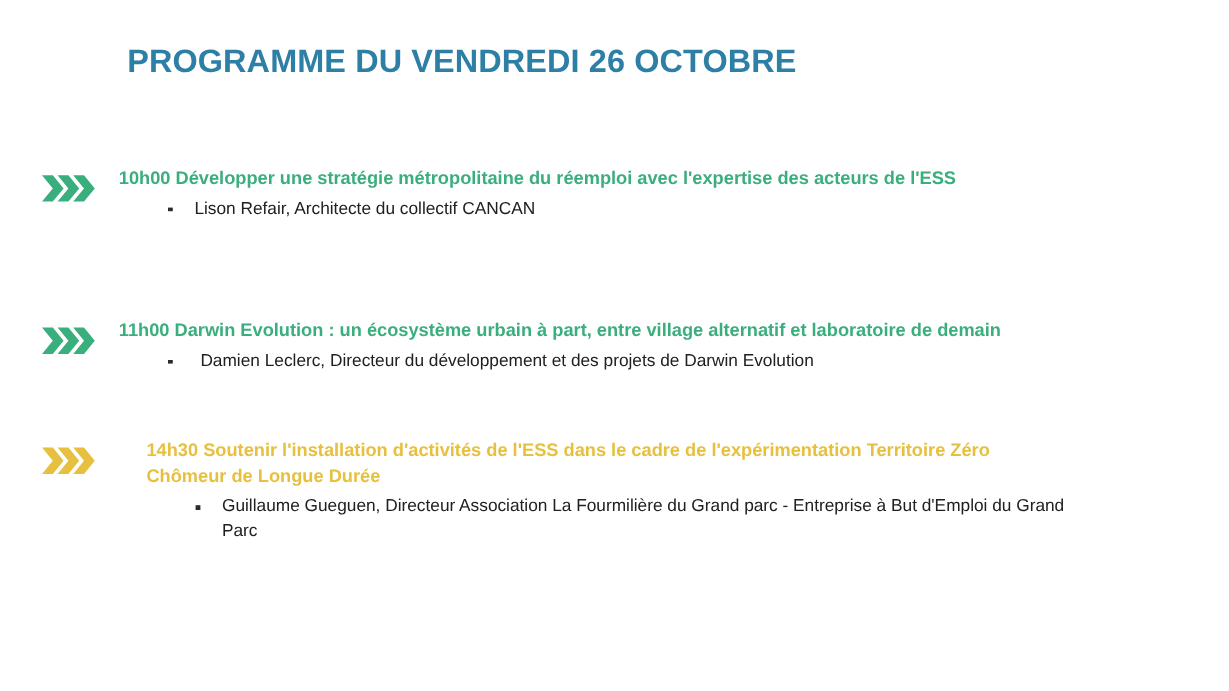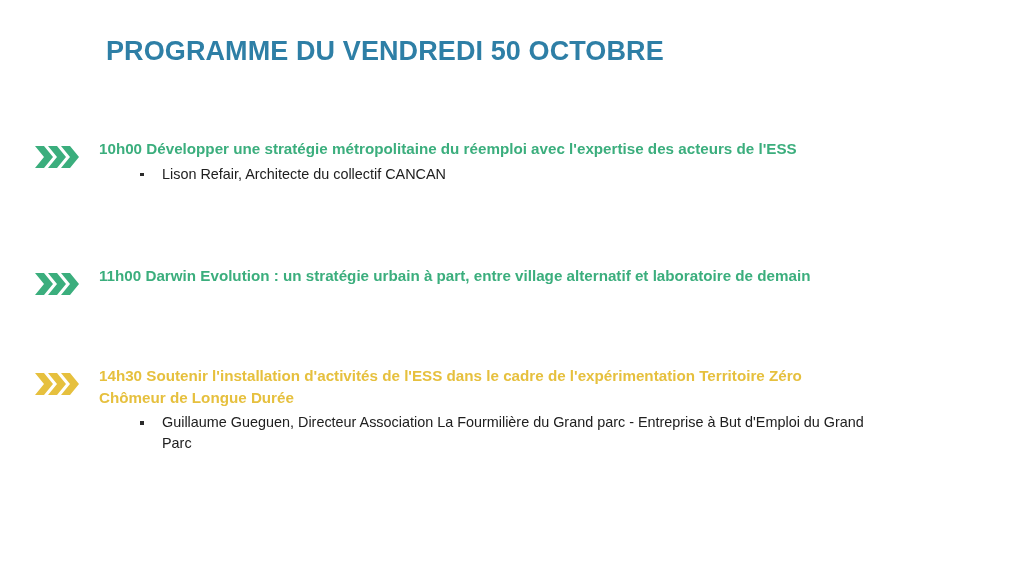--- a/index.html
+++ b/index.html
@@ -35,21 +35,21 @@
   }
 
   
   .agenda-block {
     position: absolute;
     left: 0;
     width: 984px;
   }
   .agenda-block.block-0 { top: 138px; }
   .agenda-block.block-1 { top: 265px; }
-  .agenda-block.block-2 { top: 365px; }
+  .agenda-block.block-2 { top: 365px; padding-left: 23px; }
 
   .chevron-icon {
     position: absolute;
     left: 33px;
     top: 4px;
     width: 50px;
     height: 30px;
     display: block;
   }
 
@@ -91,21 +91,21 @@
     background: #2b2b2b;
   }
   .block-1 .speaker-item { padding-left: 68px; }
   .block-1 .speaker-item .bullet-square { left: 41px; }
 </style>
 </head>
 <body>
 
 <div id="slide">
 
-  <div id="slide-title">PROGRAMME DU VENDREDI 50 OCTOBRE</div>
+  <div id="slide-title">PROGRAMME DU VENDREDI 26 OCTOBRE</div>
 
   <div class="agenda-block block-0">
     <svg class="chevron-icon" viewBox="0 0 50 30">
       <path d="M2,4 L11,4 L20,15 L11,26 L2,26 L11,15 Z" fill="#3BAE7D"></path>
       <path d="M15,4 L24,4 L33,15 L24,26 L15,26 L24,15 Z" fill="#3BAE7D"></path>
       <path d="M28,4 L37,4 L46,15 L37,26 L28,26 L37,15 Z" fill="#3BAE7D"></path>
     </svg>
     <div class="block-body">
       <p class="block-heading">10h00 Développer une stratégie métropolitaine du réemploi avec l'expertise des acteurs de l'ESS</p>
       <ul class="speaker-list">
@@ -117,21 +117,27 @@
     </div>
   </div>
 
   <div class="agenda-block block-1">
     <svg class="chevron-icon" viewBox="0 0 50 30">
       <path d="M2,4 L11,4 L20,15 L11,26 L2,26 L11,15 Z" fill="#3BAE7D"></path>
       <path d="M15,4 L24,4 L33,15 L24,26 L15,26 L24,15 Z" fill="#3BAE7D"></path>
       <path d="M28,4 L37,4 L46,15 L37,26 L28,26 L37,15 Z" fill="#3BAE7D"></path>
     </svg>
     <div class="block-body">
-      <p class="block-heading">11h00 Darwin Evolution : un stratégie urbain à part, entre village alternatif et laboratoire de demain</p>
+      <p class="block-heading">11h00 Darwin Evolution : un écosystème urbain à part, entre village alternatif et laboratoire de demain</p>
+      <ul class="speaker-list">
+        <li class="speaker-item">
+          <span class="bullet-square"></span>
+          <span> Damien Leclerc, Directeur du développement et des projets de Darwin Evolution</span>
+        </li>
+      </ul>
     </div>
   </div>
 
   <div class="agenda-block block-2">
     <svg class="chevron-icon" viewBox="0 0 50 30">
       <path d="M2,4 L11,4 L20,15 L11,26 L2,26 L11,15 Z" fill="#E6C03E"></path>
       <path d="M15,4 L24,4 L33,15 L24,26 L15,26 L24,15 Z" fill="#E6C03E"></path>
       <path d="M28,4 L37,4 L46,15 L37,26 L28,26 L37,15 Z" fill="#E6C03E"></path>
     </svg>
     <div class="block-body">

